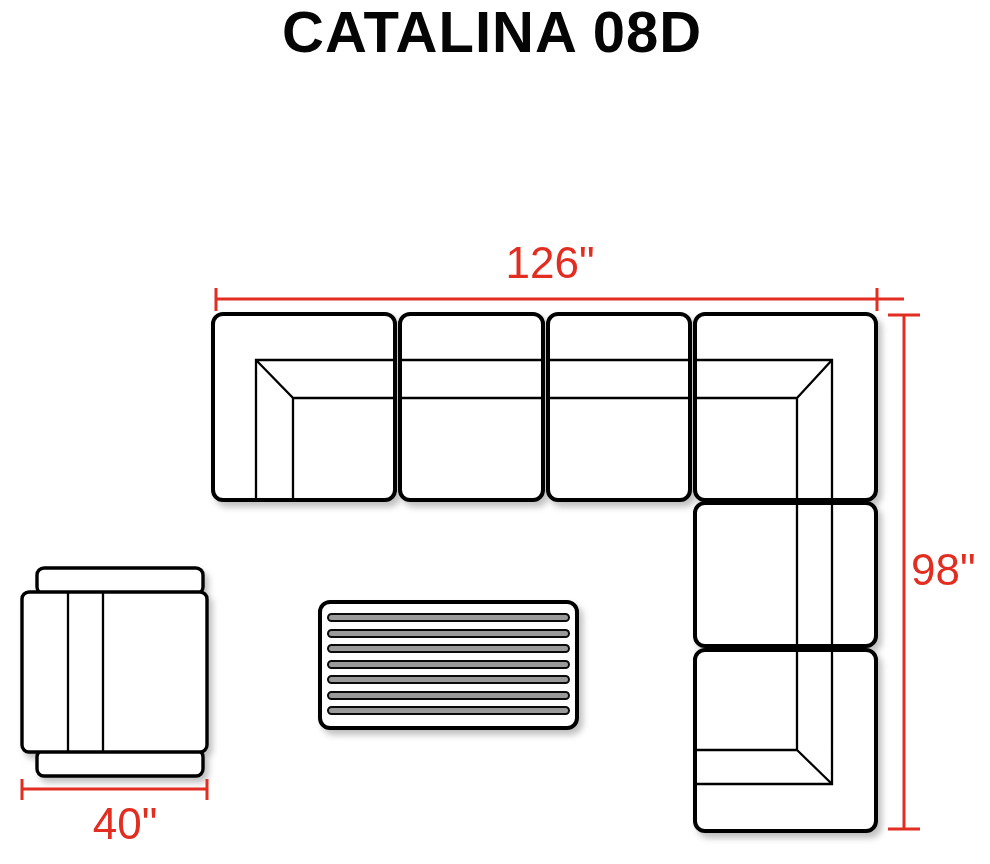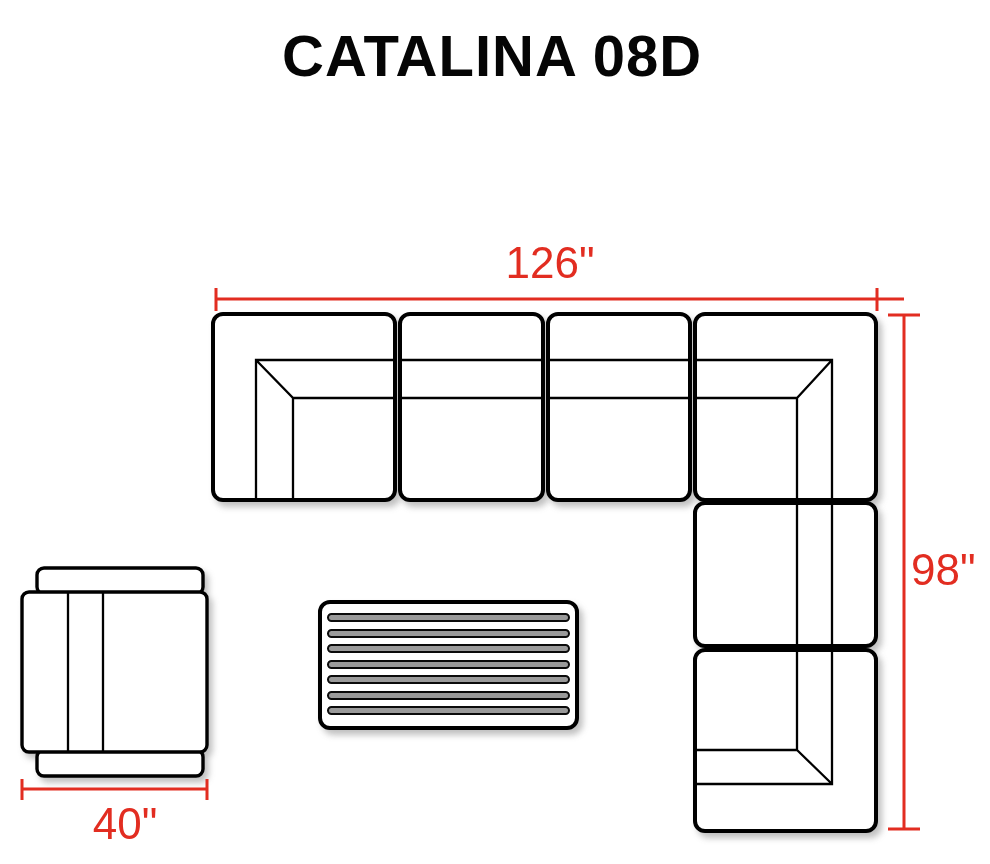--- a/index.html
+++ b/index.html
@@ -10,21 +10,21 @@
   html,body{margin:0;padding:0;background:var(--background);}
   .canvas{
     position:relative;
     width:990px;height:864px;
     background:var(--background);
     overflow:hidden;
     font-family:"Liberation Sans", sans-serif;
   }
   .title{
     position:absolute;
-    left:282px;top:27px;
+    left:282px;top:3px;
     font-family:"Liberation Sans", sans-serif;
     font-weight:900;
     font-size:58px;
     line-height:1;
     letter-spacing:1px;
     color:#050505;
     white-space:nowrap;
   }
   .plan{
     position:absolute;

